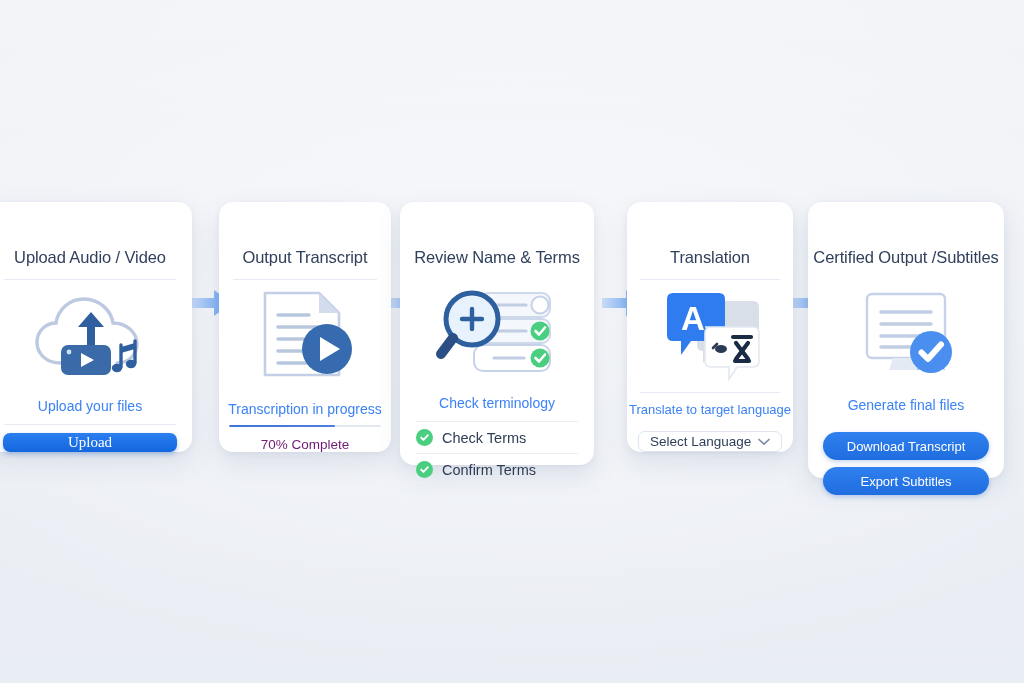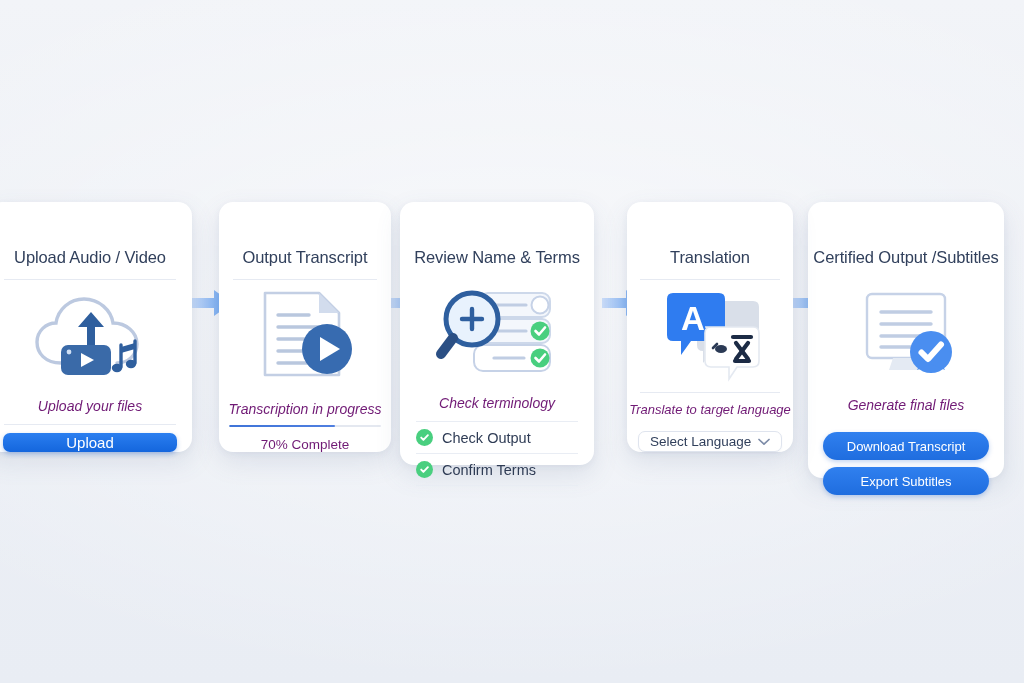--- a/index.html
+++ b/index.html
@@ -66,42 +66,41 @@
   .icon-area {
     flex: 0 0 auto;
     display: flex;
     align-items: center;
     justify-content: center;
     padding: 12px 0 10px 0;
   }
 
   .caption {
     font-size: 14px;
-    color: #701a75;
+    color: #3b82f6;
     padding: 10px 8px 10px 8px;
     white-space: nowrap;
-    font-style: italic;
   }
 
   
   #card-upload {
     left: -12px;
     top: 202px;
     width: 204px;
     height: 250px;
   }
   .btn-upload {
     width: 174px;
     height: 37px;
     border: none;
     border-radius: 7px;
     background: linear-gradient(180deg, #2a7ef0 0%, #1466dd 100%);
     color: #ffffff;
     font-size: 15px;
-    font-family: Liberation Sans, sans-serif;
+    font-family: Liberation Serif, serif;
     cursor: pointer;
     box-shadow: 0 2px 5px rgba(20,90,200,0.30);
     margin-top: 9px;
   }
 
   
   #card-transcript {
     left: 219px;
     top: 202px;
     width: 172px;
@@ -340,21 +339,21 @@
     <div class="caption">Check terminology</div>
 
     <div class="check-list">
       <div class="check-sep"></div>
       <div class="check-row">
         <span class="check-badge">
           <svg width="11" height="11" viewBox="0 0 11 11">
             <path d="M2.2 5.6 L4.4 7.9 L8.9 3.2" fill="none" stroke="#ffffff" stroke-width="1.9" stroke-linecap="round" stroke-linejoin="round"></path>
           </svg>
         </span>
-        <span>Check Output</span>
+        <span>Check Terms</span>
       </div>
       <div class="check-sep"></div>
       <div class="check-row">
         <span class="check-badge">
           <svg width="11" height="11" viewBox="0 0 11 11">
             <path d="M2.2 5.6 L4.4 7.9 L8.9 3.2" fill="none" stroke="#ffffff" stroke-width="1.9" stroke-linecap="round" stroke-linejoin="round"></path>
           </svg>
         </span>
         <span>Confirm Terms</span>
       </div>

